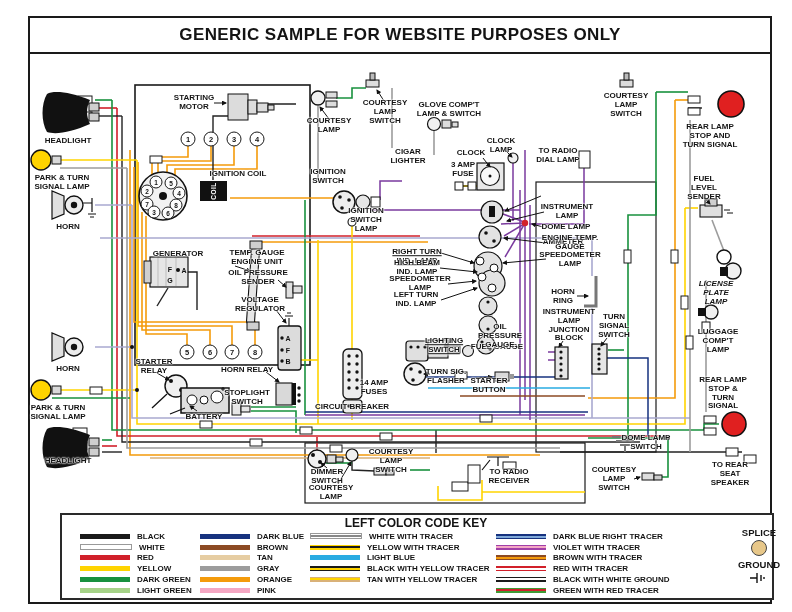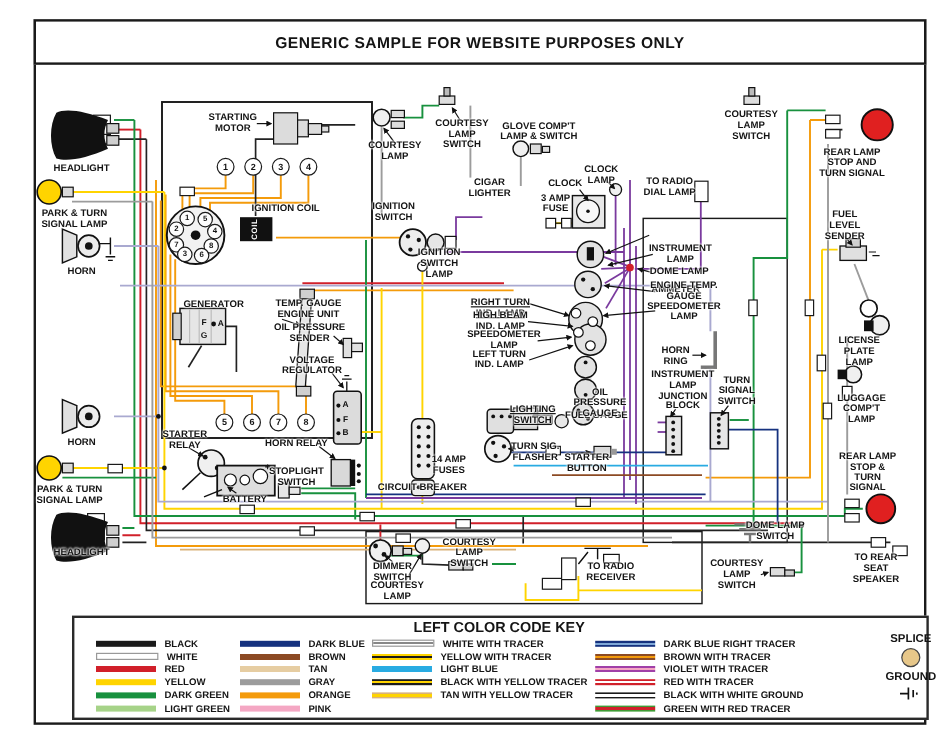--- a/index.html
+++ b/index.html
@@ -1,20 +1,20 @@
 <!DOCTYPE html>
 <html><head>
 <meta charset="utf-8">
 <style>
   html,body{margin:0;padding:0;background:#ffffff;}
   .page{position:relative;width:792px;height:612px;background:#ffffff;overflow:hidden;
         font-family:"Liberation Sans",sans-serif;color:#141414;}
   .outer-border{position:absolute;left:28px;top:16px;width:740px;height:584px;border:2px solid #1a1a1a;}
   .title-box{position:absolute;left:28px;top:16px;width:740px;height:34px;border:2px solid #1a1a1a;
-             display:flex;align-items:center;justify-content:center;font-weight:bold;font-size:13px;
+             display:flex;align-items:center;justify-content:center;font-weight:bold;font-size:17px;
              letter-spacing:.4px;background:#fff;}
   .key-box{position:absolute;left:60px;top:513px;width:710px;height:83px;border:2px solid #2a2a2a;background:#fff;}
   .key-title{position:absolute;left:60px;top:516px;width:712px;text-align:center;font-weight:bold;font-size:12px;}
   .key-columns{position:absolute;left:80px;top:531px;display:flex;}
   .key-col{display:flex;flex-direction:column;width:120px;}
   .key-col:nth-child(2){width:110px;}
   .key-col:nth-child(3){width:186px;}
   .key-col:nth-child(4){width:214px;}
   .key-entry{display:flex;align-items:center;height:10.8px;}
   .swatch{display:inline-block;width:50px;height:5px;margin-right:7px;flex:0 0 auto;}
@@ -576,21 +576,21 @@
 JUNCTION
 BLOCK</div>
       <div class="dlabel" style="left: 614px; top: 326px;">TURN
 SIGNAL
 SWITCH</div>
       <div class="dlabel" style="left: 444px; top: 346px; text-decoration: underline;">LIGHTING
 SWITCH</div>
       <div class="dlabel" style="left: 500px; top: 336px;">OIL
 PRESSURE
 GAUGE</div>
-      <div class="dlabel" style="left: 716px; top: 293px;">LICENSE
+      <div class="dlabel" style="left: 716px; top: 293px; font-style: italic;">LICENSE
 PLATE
 LAMP</div>
       <div class="dlabel" style="left: 718px; top: 341px;">LUGGAGE
 COMP'T
 LAMP</div>
       <div class="dlabel" style="left: 723px; top: 394px;">REAR LAMP
 STOP &amp;
 TURN
 SIGNAL</div>
       <div class="dlabel" style="left: 154px; top: 367px;">STARTER
@@ -730,26 +730,26 @@
           <span class="swatch" style="background: linear-gradient(rgb(217, 177, 120) 0px, rgb(217, 177, 120) 30%, rgb(255, 212, 0) 30%, rgb(255, 212, 0) 70%, rgb(217, 177, 120) 70%, rgb(217, 177, 120) 100%);"></span>
           <span class="key-label">TAN WITH YELLOW TRACER</span>
         </div>
       </div>
       <div class="key-col">
         <div class="key-entry">
           <span class="swatch" style="background: linear-gradient(rgb(22, 50, 127) 0px, rgb(22, 50, 127) 30%, rgb(127, 168, 216) 30%, rgb(127, 168, 216) 70%, rgb(22, 50, 127) 70%, rgb(22, 50, 127) 100%);"></span>
           <span class="key-label">DARK BLUE RIGHT  TRACER</span>
         </div>
         <div class="key-entry">
+          <span class="swatch" style="background: linear-gradient(rgb(160, 64, 168) 0px, rgb(160, 64, 168) 30%, rgb(244, 167, 195) 30%, rgb(244, 167, 195) 70%, rgb(160, 64, 168) 70%, rgb(160, 64, 168) 100%);"></span>
+          <span class="key-label">VIOLET WITH TRACER</span>
+        </div>
+        <div class="key-entry">
           <span class="swatch" style="background: linear-gradient(rgb(140, 74, 35) 0px, rgb(140, 74, 35) 30%, rgb(244, 155, 11) 30%, rgb(244, 155, 11) 70%, rgb(140, 74, 35) 70%, rgb(140, 74, 35) 100%);"></span>
           <span class="key-label">BROWN WITH TRACER</span>
-        </div>
-        <div class="key-entry">
-          <span class="swatch" style="background: linear-gradient(rgb(160, 64, 168) 0px, rgb(160, 64, 168) 30%, rgb(244, 167, 195) 30%, rgb(244, 167, 195) 70%, rgb(160, 64, 168) 70%, rgb(160, 64, 168) 100%);"></span>
-          <span class="key-label">VIOLET WITH TRACER</span>
         </div>
         <div class="key-entry">
           <span class="swatch" style="background: linear-gradient(rgb(209, 32, 42) 0px, rgb(209, 32, 42) 30%, rgb(255, 255, 255) 30%, rgb(255, 255, 255) 70%, rgb(209, 32, 42) 70%, rgb(209, 32, 42) 100%);"></span>
           <span class="key-label">RED WITH TRACER</span>
         </div>
         <div class="key-entry">
           <span class="swatch" style="background: linear-gradient(rgb(26, 26, 26) 0px, rgb(26, 26, 26) 30%, rgb(255, 255, 255) 30%, rgb(255, 255, 255) 70%, rgb(26, 26, 26) 70%, rgb(26, 26, 26) 100%);"></span>
           <span class="key-label">BLACK WITH WHITE GROUND</span>
         </div>
         <div class="key-entry">

